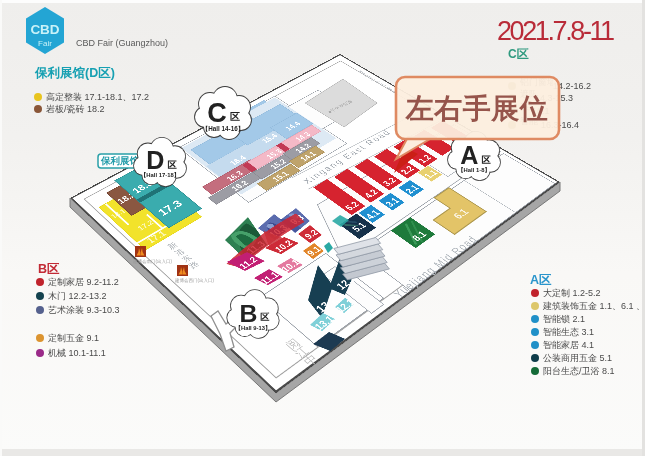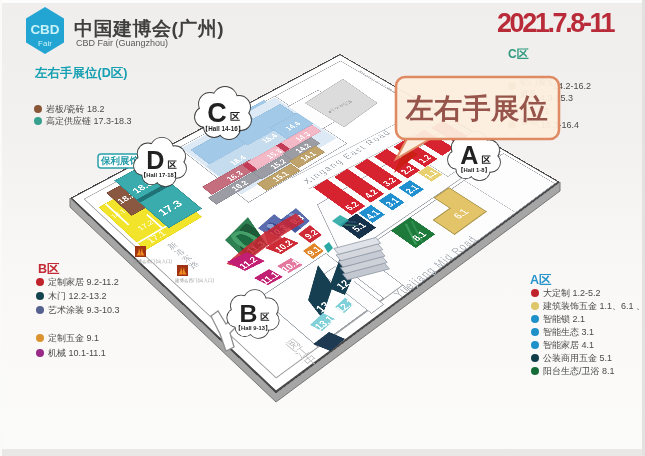--- a/index.html
+++ b/index.html
@@ -291,32 +291,31 @@
 </svg>
 
 </div>
 
 <svg class="abs" style="left:24px;top:5px" width="46" height="52">
   <polygon points="21,2 40,13.5 40,37.5 21,49 2,37.5 2,13.5" fill="#23a5d4"></polygon>
   <text x="21" y="29" font-size="13.5" font-weight="bold" fill="#c9f2f8" text-anchor="middle" font-family="Liberation Sans">CBD</text>
   <text x="21" y="41" font-size="8" fill="#c9f2f8" text-anchor="middle" font-family="Liberation Sans">Fair</text>
 </svg>
 
-<div class="abs" style="left:74px;top:16px;font-size:19px;font-weight:bold;color:#3f3f3f;letter-spacing:0.5px">中国建博会(广州)</div>
 <div class="abs" style="left:76px;top:38px;font-size:9px;color:#5a5a5a">CBD Fair (Guangzhou)</div>
 
 
-<div class="abs" style="left:497px;top:8px;font-size:27px;font-weight:bold;color:#b92b38;letter-spacing:-2.4px">2021.7.8-11</div>
-
-<div class="abs" style="left:35px;top:65px;font-size:12.5px;font-weight:bold;color:#16a0b2">左右手展位(D区)</div>
-
+<div class="abs" style="left:497px;top:16px;font-size:27px;font-weight:normal;color:#b92b38;letter-spacing:-2.4px">2021.7.8-11</div>
+
+<div class="abs" style="left:35px;top:65px;font-size:12.5px;font-weight:bold;color:#16a0b2">保利展馆(D区)</div>
+
+<div class="abs lt" style="left:34px;top:91px"><span class="dot" style="background:#e8c41f"></span>高定整装 17.1-18.1、17.2</div>
 
 <div class="abs lt" style="left:34px;top:103px"><span class="dot" style="background:#8a5638"></span>岩板/瓷砖 18.2</div>
 
-<div class="abs lt" style="left:34px;top:115px"><span class="dot" style="background:#37a08e"></span>高定供应链 17.3-18.3</div>
 
 <div class="abs" style="left:508px;top:46px;font-size:12px;font-weight:bold;color:#2f9a7f">C区</div>
 
 
 <div class="abs lt" style="left:508px;top:76px"><span class="dot" style="background:#a8a055"></span><span style="display:inline-block;width:33px;overflow:hidden">铝门窗墙</span>14.2-16.2</div>
 
 <div class="abs lt" style="left:508px;top:88px"><span class="dot" style="background:#a8a055"></span><span style="display:inline-block;width:15px;overflow:hidden">遮阳</span>14.3-15.3</div>
 
 <div class="abs lt" style="left:508px;top:101px"><span class="dot" style="background:#a8a055"></span><span style="display:inline-block;width:12px;overflow:hidden">系统门窗</span>16.1</div>
 

